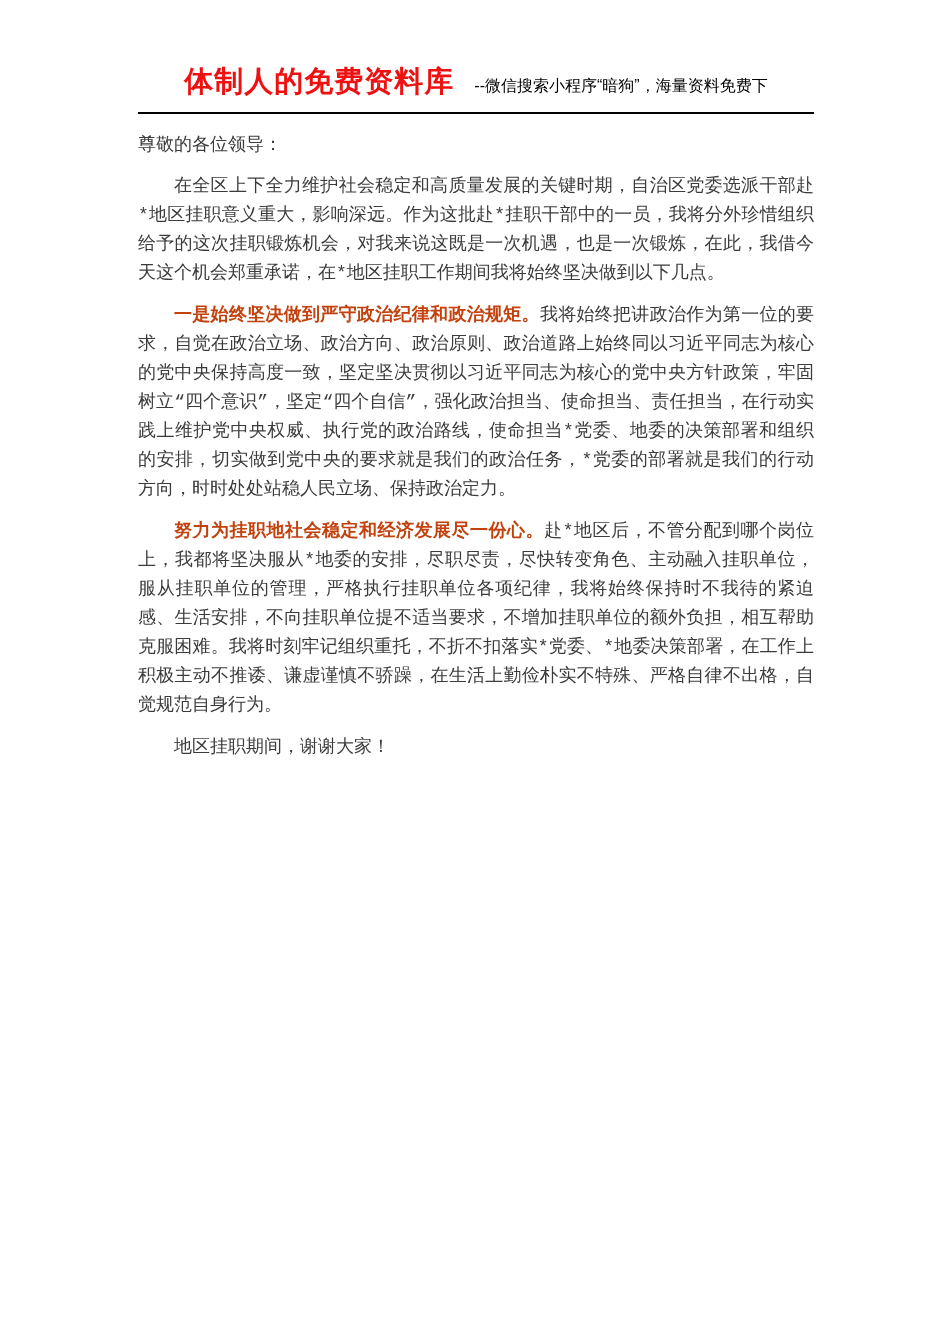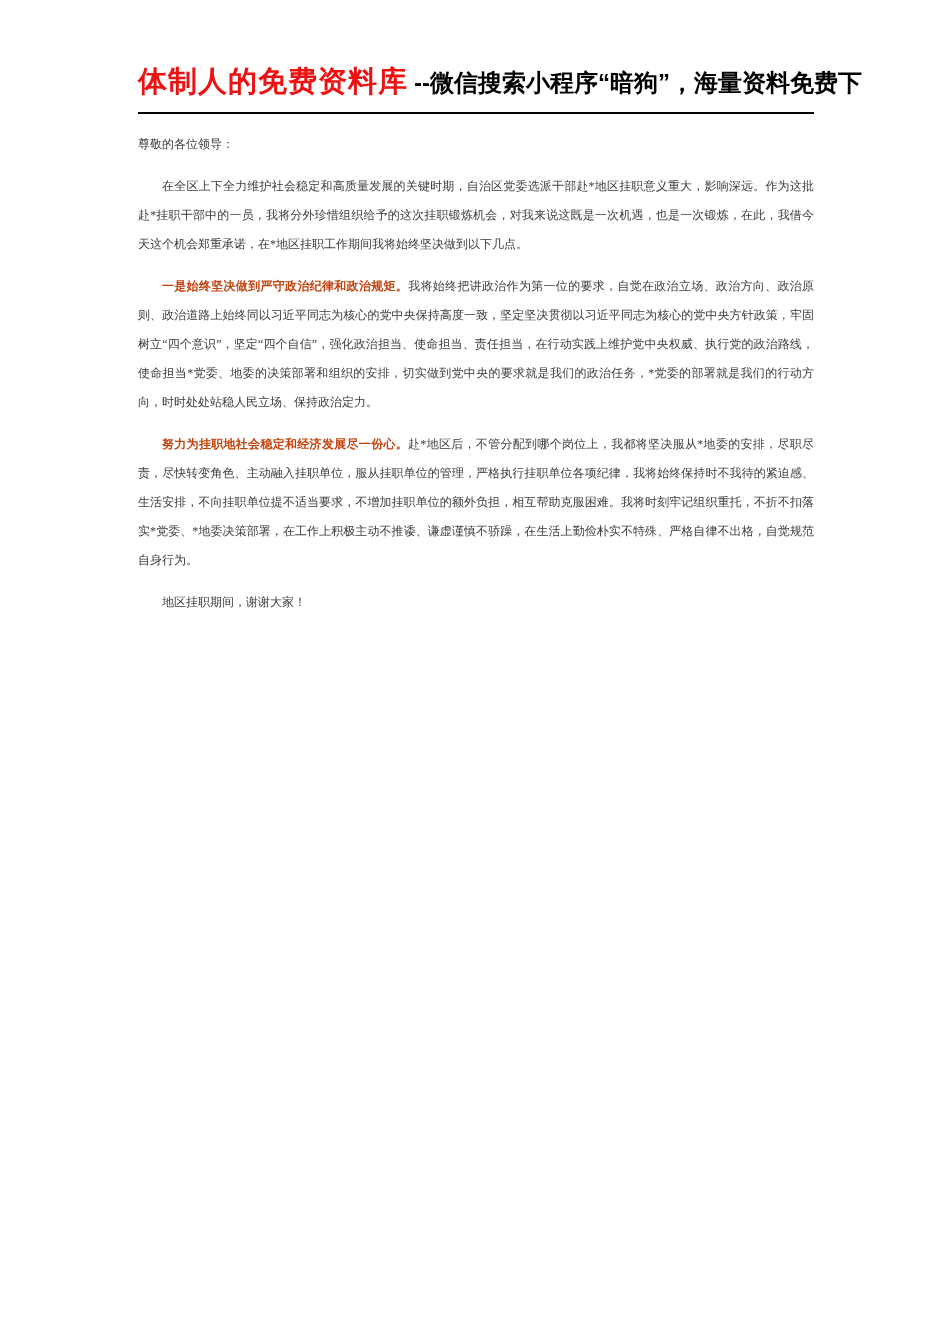--- a/index.html
+++ b/index.html
@@ -18,50 +18,51 @@
   }
   .content {
     position: absolute;
     left: 138px;
     top: 62px;
     width: 676px;
   }
   .masthead {
     display: flex;
     align-items: baseline;
-    justify-content: space-between;
-    gap: 6px;
+    justify-content: center;
+    gap: 20px;
     border-bottom: 2px solid #000000;
     padding-bottom: 10px;
     white-space: nowrap;
     font-family: "Liberation Sans", "DejaVu Sans", sans-serif;
   }
   .masthead .brand {
     color: #ee1111;
     font-size: 29px;
     font-weight: 700;
     letter-spacing: 1px;
   }
   .masthead .tagline {
     color: #000000;
-    font-size: 24px;
-    font-weight: 700;
+    font-size: 16px;
+    font-weight: 400;
   }
   .doc {
     margin-top: 16px;
     color: #3b3b3b;
-    font-size: 12px;
+    font-size: 18px;
     line-height: 29px;
     text-align: justify;
   }
   .doc p {
     margin: 0 0 13px 0;
   }
   .doc p.indent {
     text-indent: 2em;
+    font-family: Liberation Mono, monospace;
   }
   .doc .lead {
     font-weight: 700;
     color: #c2410c;
   }
 </style>
 </head>
 <body>
 
 <div class="page">

